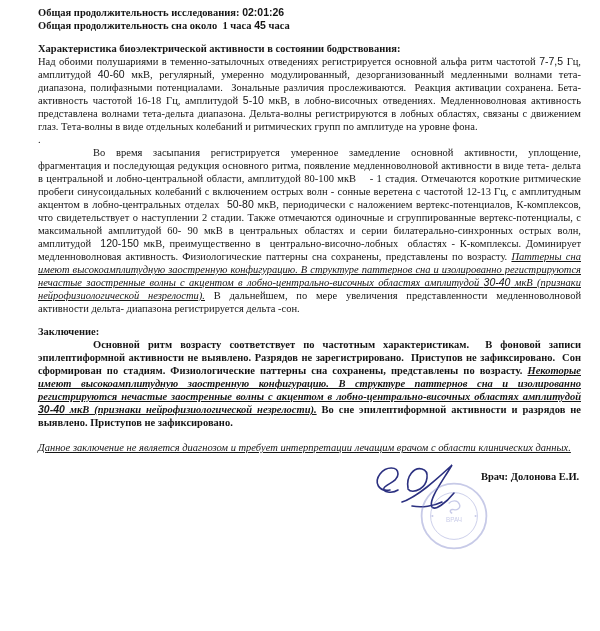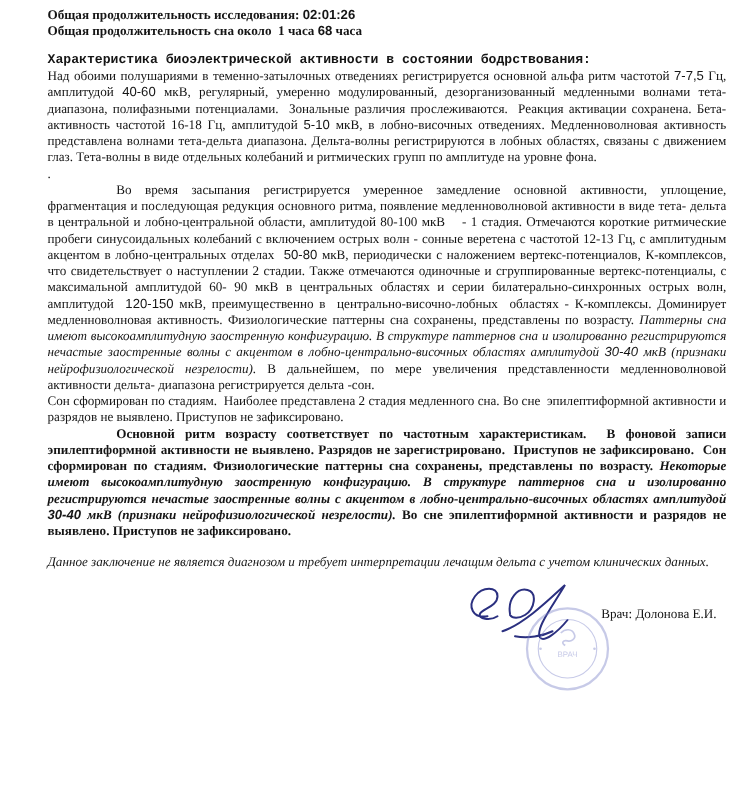--- a/index.html
+++ b/index.html
@@ -9,57 +9,57 @@
     background:#ffffff;
     font-family:"Liberation Serif",serif;
     font-size:10.5px;line-height:13px;color:#151515;
     overflow:hidden;
     box-sizing:border-box;
     padding:6px 19px 0 38px;
     border-radius:17px;
   }
   p{margin:0;text-align:justify;}
   .bold{font-weight:700;}
-  .italic{font-style:italic;}
+  .italic{font-style:italic;text-decoration:underline;}
   .sans{font-family:"Liberation Sans",sans-serif;}
   .gap-sm{margin-top:8px;}
-  .gap-md{margin-top:10px;font-family:Liberation Mono, monospace;}
+  .gap-md{margin-top:10px;}
   .gap-lg{margin-top:12px;}
   .indent{text-indent:55px;}
   .no-justify{text-align:left;}
   .sig-area{
     position:relative;
     height:140px;
     margin-top:6px;
   }
   .sig-ink{position:absolute;left:330px;top:2px;width:110px;height:52px;}
   .stamp{position:absolute;left:380px;top:20px;width:72px;height:72px;opacity:.42;}
   .doctor-label{
-    position:absolute;left:443px;top:22px;
-    font-weight:400;white-space:nowrap;
+    position:absolute;left:443px;top:10px;
+    font-weight:700;white-space:nowrap;
   }
 </style>
 </head>
 <body>
 
 <div class="page">
 
   <p class="bold"><span>Общая продолжительность исследования: </span><span class="sans">02:01:26</span></p>
-  <p class="bold"><span>Общая продолжительность сна около&nbsp; 1 часа </span><span class="sans">68</span><span> часа</span></p>
+  <p class="bold"><span>Общая продолжительность сна около&nbsp; 1 часа </span><span class="sans">45</span><span> часа</span></p>
 
   <p class="bold gap-md">Характеристика биоэлектрической активности в состоянии бодрствования:</p>
   <p><span>Над обоими полушариями в теменно-затылочных отведениях регистрируется основной альфа ритм частотой </span><span class="sans">7-7,5</span><span> Гц, амплитудой </span><span class="sans">40-60</span><span> мкВ, регулярный, умеренно модулированный, дезорганизованный медленными волнами тета-диапазона, полифазными потенциалами.&nbsp; Зональные различия прослеживаются.&nbsp; Реакция активации сохранена. Бета-активность частотой 16-18 Гц, амплитудой </span><span class="sans">5-10</span><span> мкВ, в лобно-височных отведениях. Медленноволновая активность представлена волнами тета-дельта диапазона. Дельта-волны регистрируются в лобных областях, связаны с движением глаз. Тета-волны в виде отдельных колебаний и ритмических групп по амплитуде на уровне фона.</span></p>
   <p class="no-justify">.</p>
 
   <p class="indent"><span>Во время засыпания регистрируется умеренное замедление основной активности, уплощение, фрагментация и последующая редукция основного ритма, появление медленноволновой активности в виде тета- дельта в центральной и лобно-центральной области, амплитудой 80-100 мкВ&nbsp;&nbsp;&nbsp; - 1 стадия. Отмечаются короткие ритмические пробеги синусоидальных колебаний с включением острых волн - сонные веретена с частотой 12-13 Гц, с амплитудным акцентом в лобно-центральных отделах&nbsp; </span><span class="sans">50-80</span><span> мкВ, периодически с наложением вертекс-потенциалов, К-комплексов, что свидетельствует о наступлении 2 стадии. Также отмечаются одиночные и сгруппированные вертекс-потенциалы, с максимальной амплитудой 60- 90 мкВ в центральных областях и серии билатерально-синхронных острых волн, амплитудой&nbsp; </span><span class="sans">120-150</span><span> мкВ, преимущественно в&nbsp; центрально-височно-лобных&nbsp; областях - К-комплексы. Доминирует медленноволновая активность. Физиологические паттерны сна сохранены, представлены по возрасту. </span><span class="italic">Паттерны сна имеют высокоамплитудную заостренную конфигурацию. В структуре паттернов сна и изолированно регистрируются нечастые заостренные волны с акцентом в лобно-центрально-височных областях амплитудой </span><span class="italic sans">30-40</span><span class="italic"> мкВ (признаки нейрофизиологической незрелости).</span><span> В дальнейшем, по мере увеличения представленности медленноволновой активности дельта- диапазона регистрируется дельта -сон.</span></p>
-  <p>Сон сформирован по стадиям.&nbsp; Наиболее представлена 2 стадия медленного сна. Во сне&nbsp; эпилептиформной активности и разрядов не выявлено. Приступов не зафиксировано.</p>
 
+  <p class="bold gap-md">Заключение:</p>
   <p class="bold indent"><span>Основной ритм возрасту соответствует по частотным характеристикам.&nbsp; В фоновой записи эпилептиформной активности не выявлено. Разрядов не зарегистрировано.&nbsp; Приступов не зафиксировано.&nbsp; Сон сформирован по стадиям. Физиологические паттерны сна сохранены, представлены по возрасту. </span><span class="italic">Некоторые имеют высокоамплитудную заостренную конфигурацию. В структуре паттернов сна и изолированно регистрируются нечастые заостренные волны с акцентом в лобно-центрально-височных областях амплитудой </span><span class="italic sans">30-40</span><span class="italic"> мкВ (признаки нейрофизиологической незрелости).</span><span> Во сне эпилептиформной активности и разрядов не выявлено. Приступов не зафиксировано.</span></p>
 
-  <p class="italic gap-lg">Данное заключение не является диагнозом и требует интерпретации лечащим дельта с учетом клинических данных.</p>
+  <p class="italic gap-lg">Данное заключение не является диагнозом и требует интерпретации лечащим врачом с области клинических данных.</p>
 
   <div class="sig-area">
     <svg class="sig-ink" viewBox="0 0 110 52" fill="none" stroke="#2b3080" stroke-width="1.6" stroke-linecap="round">
       <path d="M22,28 C10,30 6,20 12,12 C18,4 30,4 30,12 C30,20 18,22 16,26 C14,30 24,32 30,28"></path>
       <path d="M40,26 C38,14 46,5 54,7 C62,9 60,22 52,27 C47,30 42,30 40,27"></path>
       <path d="M34,40 C52,34 74,12 84,3 C74,20 60,38 64,45 C67,49 78,41 86,31"></path>
       <path d="M44,44 C54,46 66,44 74,40"></path>
     </svg>
     <svg class="stamp" viewBox="0 0 80 80" fill="none">
       <circle cx="40" cy="40" r="36" stroke="#7b82c8" stroke-width="2"></circle>

